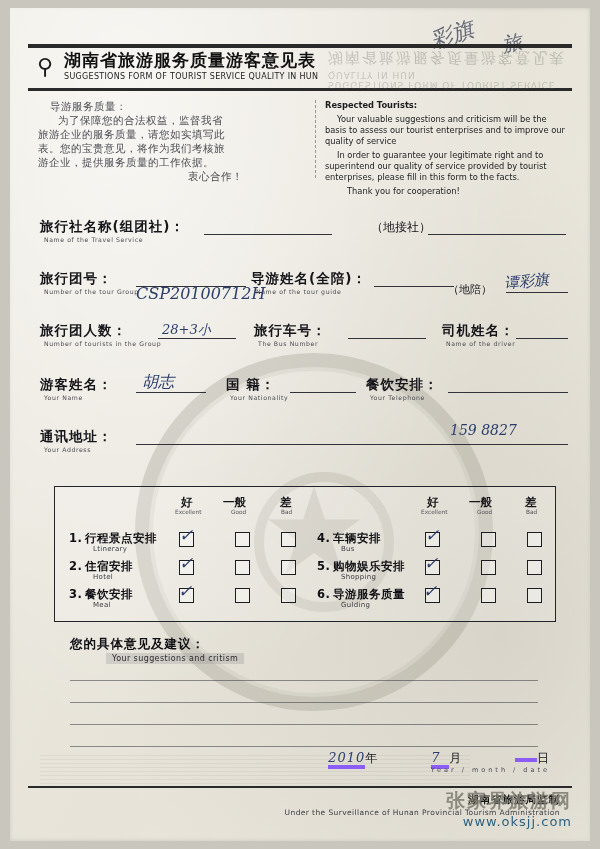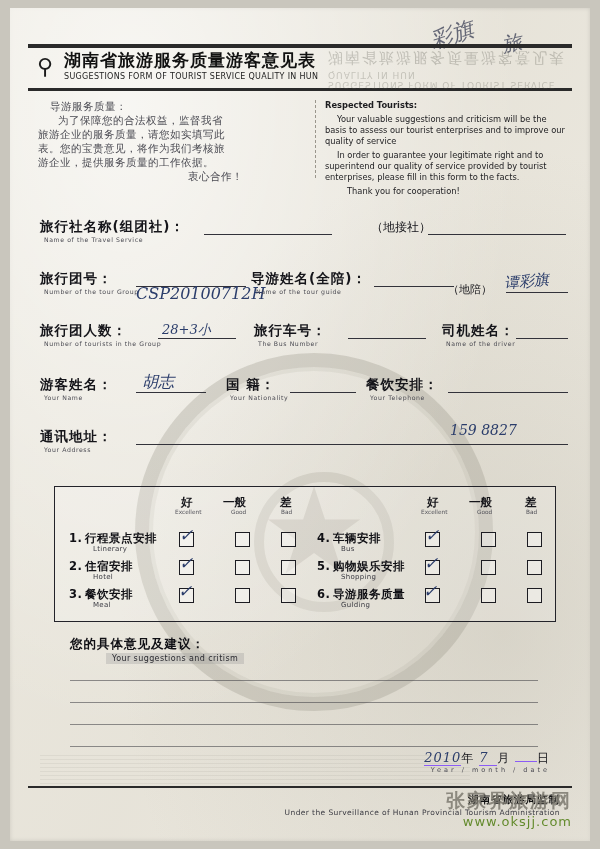--- a/index.html
+++ b/index.html
@@ -112,36 +112,36 @@
   
   .sugg-cn{position:absolute;left:60px;top:628px;font-size:12.5px;font-weight:bold;color:#101015;letter-spacing:1px;}
   .sugg-en{
     position:absolute;left:96px;top:645px;font-size:8px;color:#2a2a30;
     background:rgba(150,150,150,.30);padding:1px 6px;letter-spacing:.4px;
   }
   .sugg-line{position:absolute;left:60px;width:468px;border-bottom:1px solid rgba(60,60,66,.55);}
 
   
   .dateline{position:absolute;right:40px;top:742px;font-size:12px;color:#15151a;letter-spacing:1px;}
-  .dateline .u{display:inline-block;border-bottom:1px solid #8b5cf6;min-width:20px;}
+  .dateline .u{display:inline-block;border-bottom:4px solid #8b5cf6;min-width:20px;margin-left:48px;}
   .date-sub{position:absolute;right:40px;top:758px;font-size:6.5px;color:#4a4a52;letter-spacing:3px;}
 
   
   .foot-rule{position:absolute;left:18px;right:18px;top:778px;border-top:2px solid #2a2a2a;}
   .foot-cn{position:absolute;right:30px;top:785px;font-size:10.5px;font-weight:bold;color:#111;letter-spacing:1px;}
   .foot-en{position:absolute;right:30px;top:800px;font-size:7.5px;color:#3a3a42;letter-spacing:.4px;}
   .foot-noise{position:absolute;left:30px;top:744px;width:430px;height:36px;
     background:repeating-linear-gradient(0deg, rgba(120,118,108,.10) 0 1px, rgba(255,255,255,0) 1px 4px);}
 
   
   .site{
     position:absolute;right:18px;bottom:12px;text-align:right;
   }
   .site .cn{font-size:19px;font-weight:bold;color:#7d7a70;letter-spacing:2px;opacity:.85;}
-  .site .url{font-size:13px;color:#4d7c0f;letter-spacing:1px;opacity:.85;}
+  .site .url{font-size:13px;color:#0c4a6e;letter-spacing:1px;opacity:.85;}
 
   
   .scribble{position:absolute;color:#3a3f55;font-family:"DejaVu Serif",serif;font-style:italic;opacity:.75;}
 </style>
 </head>
 <body>
 
 <div class="page">
 
   <div class="watermark">

